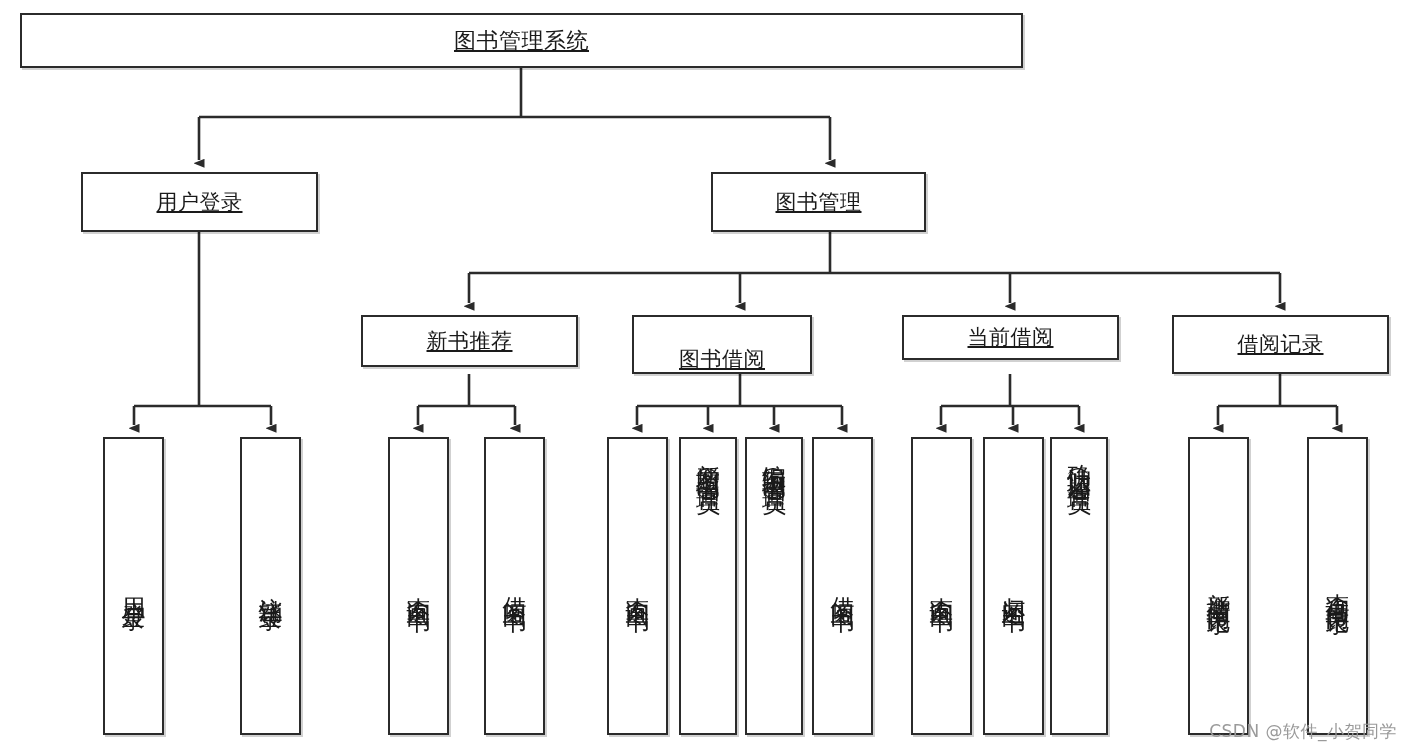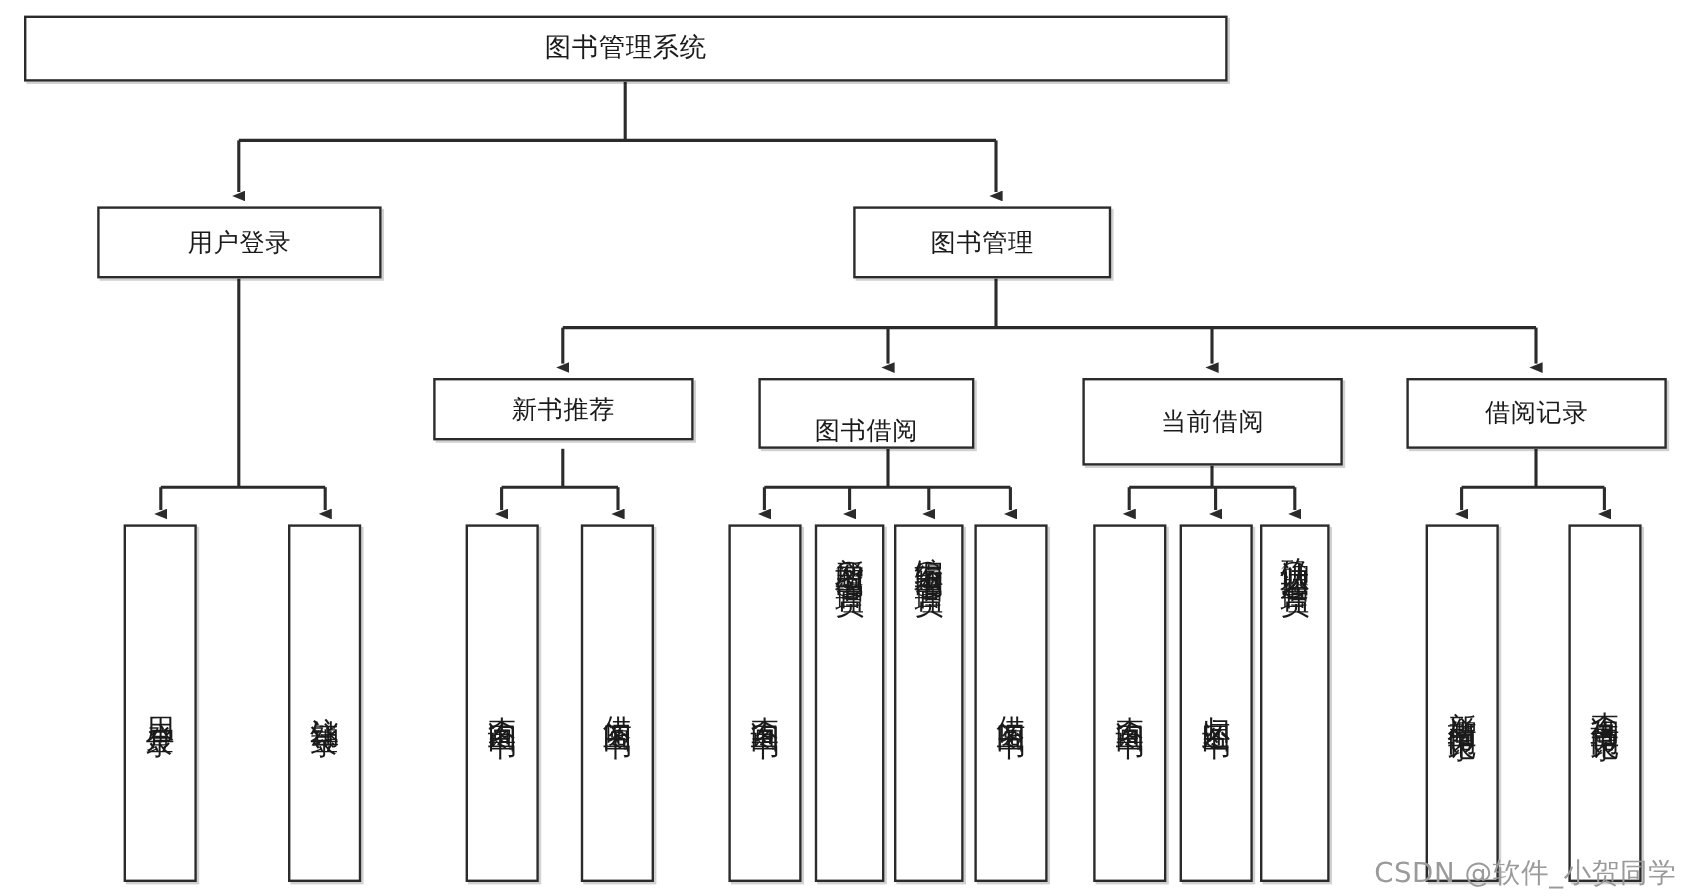--- a/index.html
+++ b/index.html
@@ -46,20 +46,21 @@
     display: block;
     line-height: 1.18;
     letter-spacing: 0.5px;
     white-space: nowrap;
   }
 
   
   .node.horiz .node-label {
     writing-mode: horizontal-tb;
     font-size: 21px;
+    text-decoration: underline;
   }
   .node.root .node-label { font-size: 22px; }
 
   
   .node.vert {
     align-items: flex-start;
     padding-top: 6px;
   }
   .node.vert .node-label {
     writing-mode: vertical-rl;
@@ -70,21 +71,21 @@
   }
   .node.vert.centered {
     align-items: center;
     padding-top: 0;
   }
 
   #watermark {
     position: absolute;
     right: 8px;
     bottom: 4px;
-    font-size: 23px;
+    font-size: 17px;
     color: #9a9a9a;
     letter-spacing: 0.5px;
     white-space: nowrap;
     font-family: "DejaVu Sans", "Liberation Sans", sans-serif;
   }
 </style>
 </head>
 <body>
 
 <div id="diagram-canvas">
@@ -150,21 +151,21 @@
   <div class="node horiz" style="left:711px;top:172px;width:215px;height:60px;">
     <span class="node-label">图书管理</span>
   </div>
 
   <div class="node horiz" style="left:361px;top:315px;width:217px;height:52px;">
     <span class="node-label">新书推荐</span>
   </div>
   <div class="node horiz" style="left:632px;top:315px;width:180px;height:59px;align-items:flex-end;">
     <span class="node-label">图书借阅</span>
   </div>
-  <div class="node horiz" style="left:902px;top:315px;width:217px;height:73px;">
+  <div class="node horiz" style="left:902px;top:315px;width:217px;height:45px;">
     <span class="node-label">当前借阅</span>
   </div>
   <div class="node horiz" style="left:1172px;top:315px;width:217px;height:59px;">
     <span class="node-label">借阅记录</span>
   </div>
 
   <div class="node vert centered" style="left:103px;top:437px;width:61px;height:298px;">
     <span class="node-label">用户登录</span>
   </div>
   <div class="node vert centered" style="left:240px;top:437px;width:61px;height:298px;">

